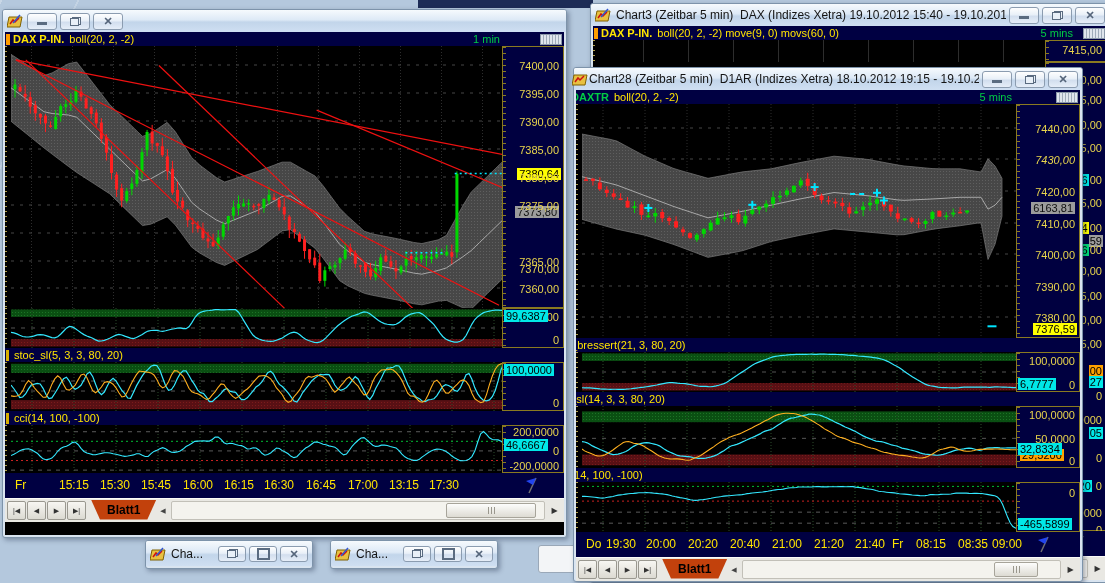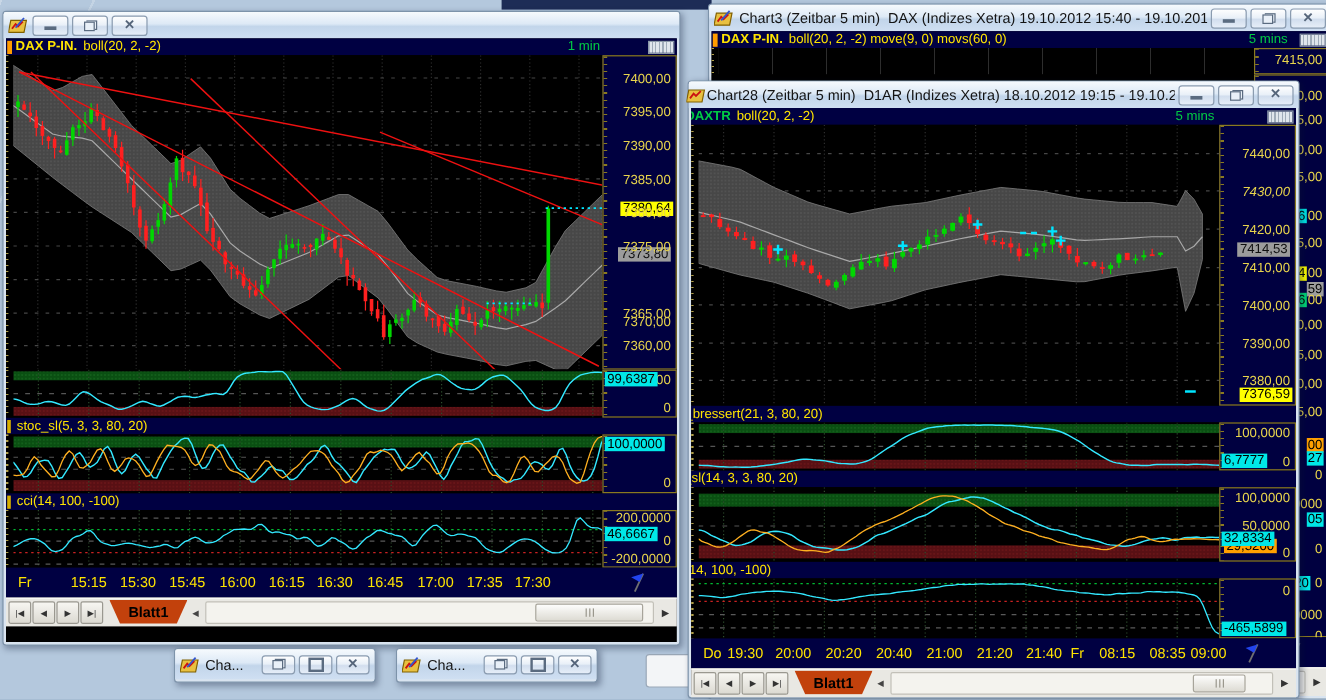--- a/index.html
+++ b/index.html
@@ -524,21 +524,21 @@
         </div>
       <span class="axis-tick" style="left: 10px;">Fr</span>
           <span class="axis-tick" style="left: 54px;">15:15</span>
           <span class="axis-tick" style="left: 95px;">15:30</span>
           <span class="axis-tick" style="left: 136px;">15:45</span>
           <span class="axis-tick" style="left: 178px;">16:00</span>
           <span class="axis-tick" style="left: 219px;">16:15</span>
           <span class="axis-tick" style="left: 259px;">16:30</span>
           <span class="axis-tick" style="left: 301px;">16:45</span>
           <span class="axis-tick" style="left: 343px;">17:00</span>
-          <span class="axis-tick" style="left: 384px;">17:35</span>
+          <span class="axis-tick" style="left: 384px;">13:15</span>
           <span class="axis-tick" style="left: 424px;">17:30</span>
         </div>
       <div class="tabbar">
         <span class="navbtn">|◀</span>
         <span class="navbtn">◀</span>
         <span class="navbtn">▶</span>
         <span class="navbtn">▶|</span>
         <span class="sheet-tab">Blatt1</span>
         <span class="minarrow">◀</span>
         <div class="scrolltrack">
@@ -723,21 +723,21 @@
               <line x1="232.64285714285714" y1="79.06756756756853" x2="232.64285714285714" y2="87.06756756756853" stroke="#00e5ff" stroke-width="2"></line>
               <line x1="291" y1="88.81695331695192" x2="299" y2="88.81695331695192" stroke="#00e5ff" stroke-width="2"></line>
               <line x1="295" y1="84.81695331695192" x2="295" y2="92.81695331695192" stroke="#00e5ff" stroke-width="2"></line>
               <line x1="297.92857142857144" y1="96.48280098280125" x2="305.92857142857144" y2="96.48280098280125" stroke="#00e5ff" stroke-width="2"></line>
               <line x1="301.92857142857144" y1="92.48280098280125" x2="301.92857142857144" y2="100.48280098280125" stroke="#00e5ff" stroke-width="2"></line>
               <line x1="268.14" y1="90.12162162162163" x2="285.58" y2="90.12162162162163" stroke="#00e5ff" stroke-width="2" stroke-dasharray="5 4"></line>
               <line x1="405.48" y1="222.30000000000058" x2="414.48" y2="222.30000000000058" stroke="#00e5ff" stroke-width="2"></line>
             </svg>
           </div>
         <div class="scalecol" style="width:64px;" id="c28-scale">
-          <span class="badge b-gray" style="right:4px;top:97px;">7414,53</span>
+          <span class="badge b-gray" style="right:4px;top:97px;">6163,81</span>
           <span class="badge b-yellow" style="right:2px;top:218px;">7376,59</span>
         <span class="slabel" style="top: 18px;">7440,00</span>
             <span class="slabel" style="top: 49px; font-style: italic;">7430,00</span>
             <span class="slabel" style="top: 81px;">7420,00</span>
             <span class="slabel" style="top: 113px;">7410,00</span>
             <span class="slabel" style="top: 144px;">7400,00</span>
             <span class="slabel" style="top: 176px;">7390,00</span>
             <span class="slabel" style="top: 207px;">7380,00</span>
           </div>
       </div>

